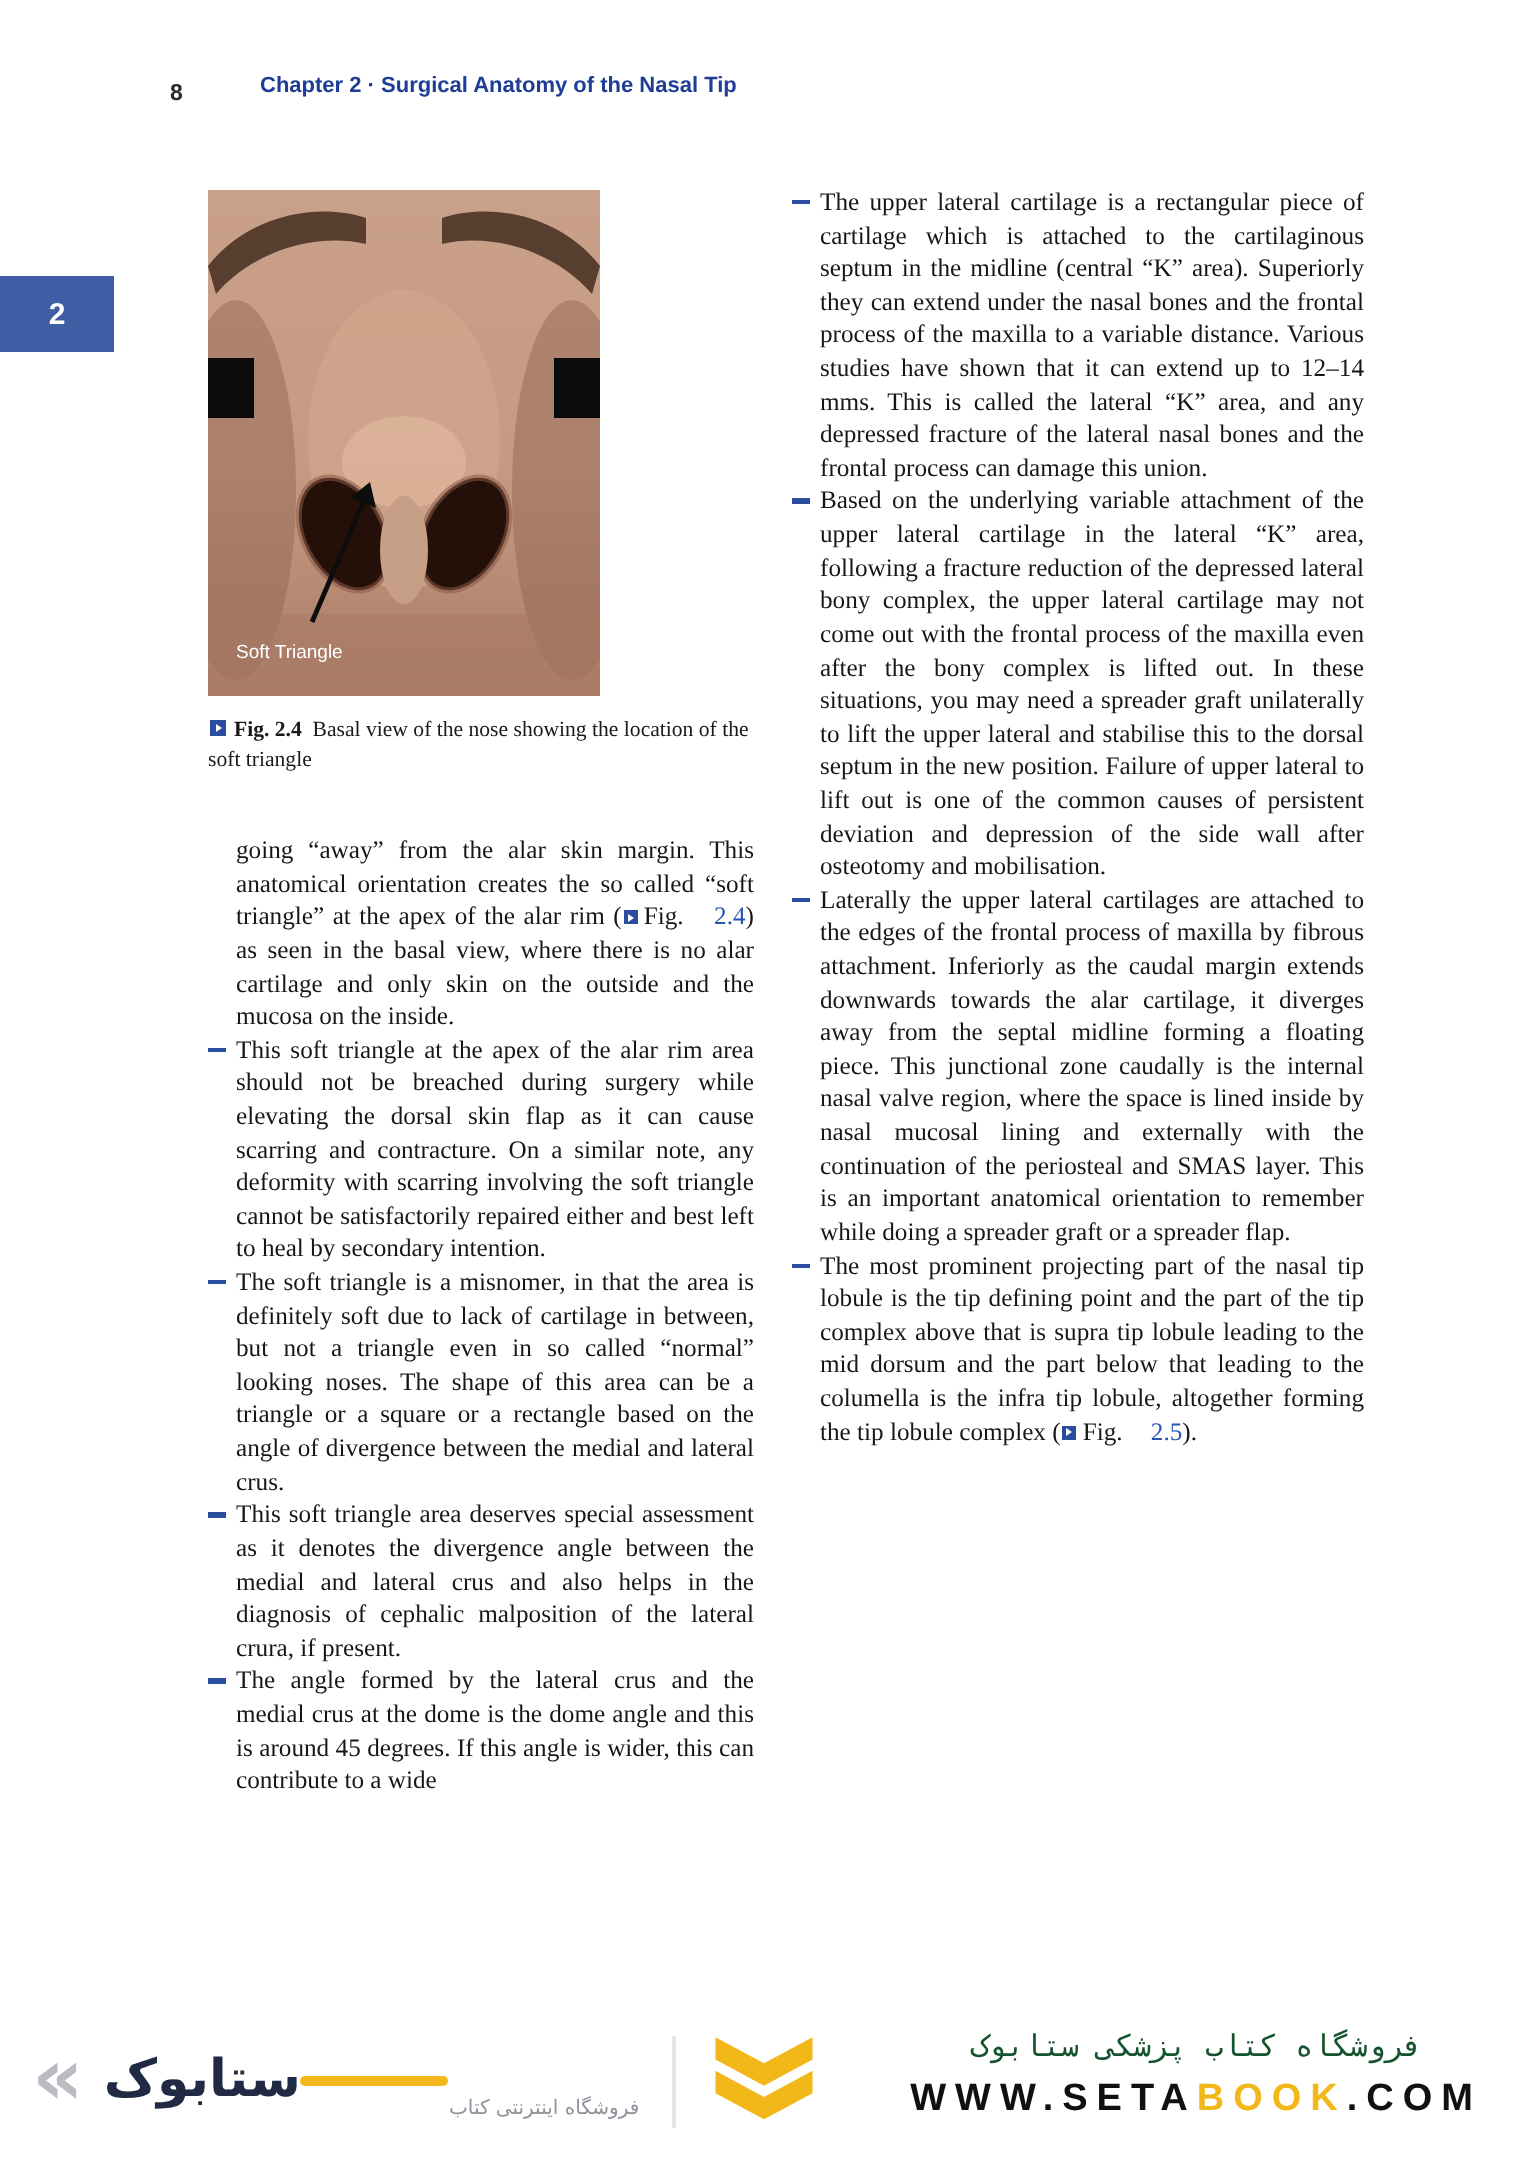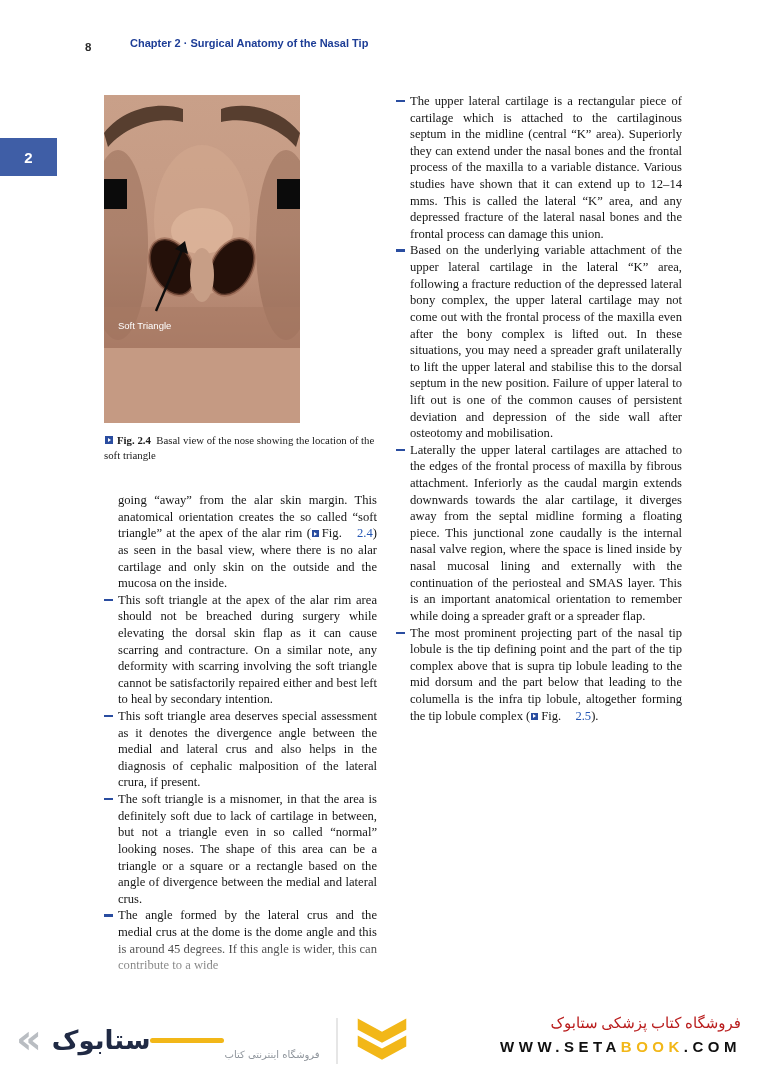--- a/index.html
+++ b/index.html
@@ -17,21 +17,21 @@
               display:flex; align-items:center; justify-content:center; font-family:"Liberation Sans", sans-serif;
               font-size:15px; font-weight:bold; }
 
   
   .col { position:absolute; top:95px; height:912px; overflow:hidden; text-align:justify;
          font-size:12.6px; line-height:1.32; }
   .col-left  { left:104px; width:273px; }
   .col-right { left:396px; top:93px; width:286px; height:914px; }
 
   
-  .photo { width:196px; height:328px; overflow:hidden; background:#c59a83; }
+  .photo { width:196px; height:253px; overflow:hidden; background:#c59a83; }
   .photo svg { display:block; }
   figcaption { margin-top:10px; font-size:10.8px; line-height:1.35; text-align:left; color:#1a1a1a; }
   figcaption b { font-weight:bold; }
 
   
   .figsq { display:inline-block; width:7px; height:7px; background:#2a4da0; margin:0 3px 0 1px; position:relative; }
   .figsq::after { content:""; position:absolute; left:2px; top:1.5px;
                   border-left:3px solid #fff; border-top:2px solid transparent; border-bottom:2px solid transparent; }
   figcaption .figsq { width:8px; height:8px; margin-right:4px; }
   figcaption .figsq::after { left:2.5px; top:2px; }
@@ -51,22 +51,22 @@
   footer { position:absolute; left:0; top:1008px; width:757px; height:72px; background:#fff; z-index:5; }
   .brand-left { position:absolute; left:16px; top:8px; display:flex; align-items:center; gap:10px; }
   .guillemet { font-family:"DejaVu Sans", sans-serif; font-weight:bold; font-size:40px; color:#b9bdc2; line-height:0.9; margin-top:-4px; }
   .brand-text { display:flex; flex-direction:row; align-items:center; }
   .brand-name { font-family:"DejaVu Sans", sans-serif; font-size:26px; font-weight:bold; color:#202a44; line-height:1.05; }
   .swoosh { width:74px; height:5px; background:#f2b718; border-radius:3px; margin:2px 0 3px; }
   .brand-sub { font-family:"DejaVu Sans", sans-serif; font-size:10px; color:#8e949b;margin-top:26px; }
   .vbar { width:2px; height:46px; background:#e6e6e6; margin:0 6px; }
   .emblem svg { display:block; }
   .brand-right { position:absolute; right:16px; top:6px; text-align:right; }
-  .store-line { font-family:Liberation Serif, serif; font-size:15px; color:#b91c1c; direction:rtl; }
-  .url { margin-top:6px; font-family:"Liberation Sans", sans-serif; font-weight:bold; font-size:15px; letter-spacing:4.5px; color:#101010; }
+  .store-line { font-family:Liberation Mono, monospace; font-size:15px; color:#14532d; direction:rtl;text-align:center; }
+  .url { margin-top:6px; font-family:"Liberation Sans", sans-serif; font-weight:bold; font-size:19px; letter-spacing:4.5px; color:#101010; }
   .url .mid { color:#f2b718; }
 </style>
 </head>
 <body>
 
 <div class="page">
 
   <span class="pagenum">8</span>
   <span class="chapterhead">Chapter 2 · Surgical Anatomy of the Nasal Tip</span>
 
@@ -117,25 +117,25 @@
     </figure>
 
     <p class="cont"><span>going “away” from the alar skin margin. This anatomical orientation creates the so called “soft triangle” at the apex of the alar rim (</span><span class="figsq"></span><span>Fig. </span><a class="figlink">2.4</a><span>) as seen in the basal view, where there is no alar cartilage and only skin on the outside and the mucosa on the inside.</span></p>
 
     <div class="bullet">
       <span class="dash"></span>
       <p>This soft triangle at the apex of the alar rim area should not be breached during surgery while elevating the dorsal skin flap as it can cause scarring and contracture. On a similar note, any deformity with scarring involving the soft triangle cannot be satisfactorily repaired either and best left to heal by secondary intention.</p>
     </div>
     <div class="bullet">
       <span class="dash"></span>
-      <p>This soft triangle area deserves special assessment as it denotes the divergence angle between the medial and lateral crus and also helps in the diagnosis of cephalic malposition of the lateral crura, if present.</p>
+      <p>The soft triangle is a misnomer, in that the area is definitely soft due to lack of cartilage in between, but not a triangle even in so called “normal” looking noses. The shape of this area can be a triangle or a square or a rectangle based on the angle of divergence between the medial and lateral crus.</p>
     </div>
     <div class="bullet">
       <span class="dash"></span>
-      <p>The soft triangle is a misnomer, in that the area is definitely soft due to lack of cartilage in between, but not a triangle even in so called “normal” looking noses. The shape of this area can be a triangle or a square or a rectangle based on the angle of divergence between the medial and lateral crus.</p>
+      <p>This soft triangle area deserves special assessment as it denotes the divergence angle between the medial and lateral crus and also helps in the diagnosis of cephalic malposition of the lateral crura, if present.</p>
     </div>
     <div class="bullet">
       <span class="dash"></span>
       <p>The angle formed by the lateral crus and the medial crus at the dome is the dome angle and this is around 45 degrees. If this angle is wider, this can contribute to a wide</p>
     </div>
   </div>
 
   <div class="col col-right">
     <div class="bullet">
       <span class="dash"></span>

